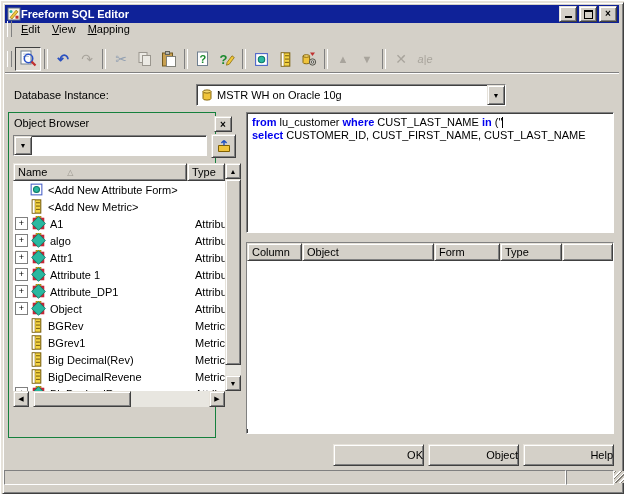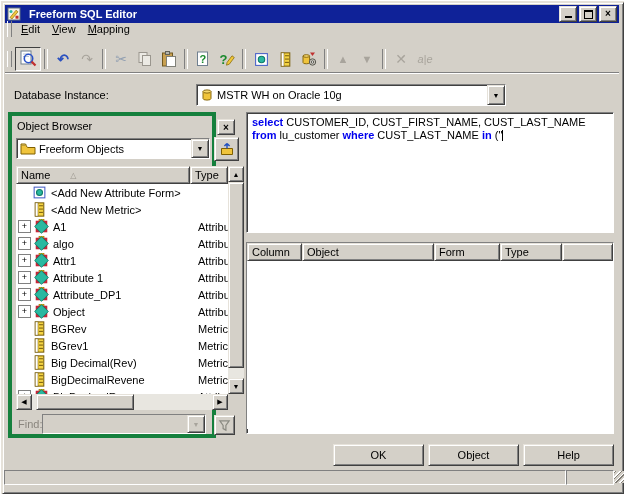--- a/index.html
+++ b/index.html
@@ -9,21 +9,21 @@
   
   .rz{border:1px solid;border-color:#e6e2da #404040 #404040 #e6e2da;
       box-shadow:inset 1px 1px 0 #ffffff, inset -1px -1px 0 #808080;background:#d4d0c8;}
   .sk{border:1px solid;border-color:#808080 #ffffff #ffffff #808080;
       box-shadow:inset 1px 1px 0 #404040;background:#ffffff;}
   .sk2{border:1px solid;border-color:#808080 #ffffff #ffffff #808080;background:#d4d0c8;}
   .window{left:1px;top:1px;width:620px;height:490px;background:#d4d0c8;
       border:2px solid;border-color:#e6e2da #404040 #404040 #e6e2da;
       box-shadow:inset 1px 1px 0 #fff, inset -1px -1px 0 #808080;}
   .titlebar{left:5px;top:5px;width:614px;height:18px;background:#0f2298;display:flex;align-items:center;padding:0 2px;box-sizing:border-box;}
-  .titlebar .t{color:#fff;font-weight:bold;margin-left:8px;flex:1;}
+  .titlebar .t{color:#fff;font-weight:bold;margin-left:0;flex:1;}
   .cap{width:16px;height:14px;margin-left:2px;display:flex;align-items:center;justify-content:center;
        font-size:10px;font-weight:bold;line-height:1;color:#000;}
   .cap .sq{width:7px;height:6px;border:1px solid #000;border-top-width:2px;}
   .cap .mn{width:7px;height:2px;background:#000;margin-top:6px;}
   .menubar{left:5px;top:19px;width:614px;height:20px;display:flex;align-items:center;}
   .grip{width:3px;height:16px;margin:0 3px 0 2px;border-left:1px solid #fff;border-right:1px solid #808080;}
   .menuitem{padding:2px 6px;}
   .menuitem u{text-decoration:underline;}
   .toolbar{left:5px;top:45px;width:614px;height:28px;display:flex;align-items:center;
            border-bottom:1px solid #fff;box-shadow:0 -1px 0 #808080 inset;}
@@ -34,21 +34,21 @@
   .dis{color:#a8a49c;}
   .blue{color:#2a50c0;font-weight:bold;}
   .cutc{color:#93a0b2;}
   
   .dblabel{left:14px;top:89px;}
   .combo{display:flex;align-items:stretch;box-sizing:border-box;}
   .combo .fld{flex:1;display:flex;align-items:center;gap:3px;padding-left:3px;overflow:hidden;white-space:nowrap;}
   .drop{width:16px;display:flex;align-items:center;justify-content:center;font-size:7px;}
   .dbcombo{left:196px;top:84px;width:310px;height:22px;}
   
-  .panel{left:8px;top:112px;width:208px;height:326px;border:4px solid #15803d;background:#d4d0c8;box-sizing:border-box;}
+  .panel{left:8px;top:112px;width:208px;height:326px;border:1px solid #15803d;background:#d4d0c8;box-sizing:border-box;}
   .pnl-h{left:0;top:0;width:230px;height:20px;display:flex;align-items:center;padding-left:5px;box-sizing:border-box;}
   .pnl-x{left:205px;top:3px;width:16px;height:14px;display:flex;align-items:center;justify-content:center;font-size:10px;font-weight:bold;}
   .obcombo{left:4px;top:22px;width:194px;height:21px;}
   .upbtn{left:202px;top:21px;width:23px;height:22px;display:flex;align-items:center;justify-content:center;}
   .colh{top:50px;height:18px;display:flex;align-items:center;padding-left:4px;box-sizing:border-box;}
   .list{left:4px;top:68px;width:212px;height:210px;background:#fff;overflow:hidden;}
   .row{height:17px;display:flex;align-items:center;position:relative;}
   .plusbox{width:11px;height:11px;margin-left:2px;border:1px solid #808080;background:#fff;display:flex;align-items:center;justify-content:center;font-size:9px;line-height:1;flex:none;}
   .plussp{width:13px;flex:none;}
   .licon{width:15px;height:15px;margin-left:3px;flex:none;}
@@ -69,21 +69,21 @@
   
   .sqlpane{left:246px;top:112px;width:368px;height:121px;box-sizing:border-box;padding:3px 5px;line-height:13px;}
   .kw{color:#0000ee;font-weight:bold;}
   .cursor{display:inline-block;width:1px;height:11px;background:#000;vertical-align:-2px;}
   
   .maptable{left:246px;top:242px;width:368px;height:192px;box-sizing:border-box;background:#fff;}
   .maph{display:flex;height:18px;background:#d4d0c8;}
   .hcell{display:flex;align-items:center;padding-left:4px;box-sizing:border-box;}
   .c0{width:55px;}.c1{width:132px;}.c2{width:66px;}.c3{width:62px;}.cf{flex:1;}
   
-  .pushbtn{height:20px;width:89px;display:flex;align-items:center;justify-content:center;}
+  .pushbtn{height:20px;width:89px;display:flex;align-items:center;justify-content:flex-end;}
   .statusbar{left:4px;top:470px;width:616px;height:14px;}
   .sp1{left:0;top:0;width:560px;height:13px;}
   .sp2{left:562px;top:0;width:46px;height:13px;}
   .gripcorner{left:610px;top:1px;width:11px;height:12px;
     background:repeating-linear-gradient(135deg,#fff 0 1px,#807c74 1px 2px,#d4d0c8 2px 4px);}
 </style>
 </head>
 <body>
 
 <div class="abs window"></div>
@@ -221,29 +221,20 @@
 
 <div class="abs panel">
   <div class="abs pnl-h">
     <span>Object Browser</span>
   </div>
   <span class="abs pnl-x rz">
       <span>×</span>
     </span>
 
   <div class="abs obcombo combo sk">
-    <span class="fld">
-      <span style="width:16px;height:12px;flex:none;">
-        <svg viewBox="0 0 16 12" width="16" height="12">
-            <path d="M1 2.5 h5 l1.5 2 H15 V11 H1 z" fill="#f0c43c" stroke="#806000"></path>
-            <path d="M1 2.5 V1 h4.5 l1 1.5" fill="#f8da70" stroke="#806000"></path>
-          </svg>
-      </span>
-      <span>Freeform Objects</span>
-    </span>
     <span class="drop rz">
         <span>▼</span>
       </span>
   </div>
   <span class="abs upbtn rz">
     <svg viewBox="0 0 14 14" width="14" height="14">
         <path d="M1.5 6.5 h11 v6 h-11 z" fill="#f0c43c" stroke="#806000"></path>
         <path d="M7 1.5 v5 M7 1.5 l-2.6 2.6 M7 1.5 l2.6 2.6" stroke="#2050c0" stroke-width="1.4" fill="none"></path>
       </svg>
   </span>
@@ -437,39 +428,25 @@
     <span class="sbtn rz">
         <span>◀</span>
       </span>
     <span class="thumbh rz"></span>
     <span class="sbtn rz" style="margin-left:auto;">
         <span>▶</span>
       </span>
   </div>
   <div class="abs corner"></div>
 
-  <div class="abs findrow">
-    <span class="abs findlbl">Find:</span>
-    <div class="abs findcombo combo sk2">
-      <span class="fld"></span>
-      <span class="drop rz">
-          <span class="dis">▼</span>
-        </span>
-    </div>
-    <span class="abs filterbtn rz">
-      <svg viewBox="0 0 14 14" width="13" height="13">
-          <path d="M2 2 h10 L8.5 7 v5 l-3 -1.6 V7 z" fill="none" stroke="#8a8a82" stroke-width="1.3"></path>
-        </svg>
-    </span>
-  </div>
 </div>
 
 <div class="abs sqlpane sk" id="sql-code">
+    <div class="sqlline"><span class="kw">from</span><span> lu_customer </span><span class="kw">where</span><span> CUST_LAST_NAME </span><span class="kw">in</span><span> ("</span><span class="cursor"></span></div>
     <div class="sqlline"><span class="kw">select</span><span> CUSTOMER_ID, CUST_FIRST_NAME, CUST_LAST_NAME</span></div>
-    <div class="sqlline"><span class="kw">from</span><span> lu_customer </span><span class="kw">where</span><span> CUST_LAST_NAME </span><span class="kw">in</span><span> ("</span><span class="cursor"></span></div>
   </div>
 
 <div class="abs maptable sk">
   <div class="maph" id="map-header">
       <div class="hcell rz c0">Column</div>
       <div class="hcell rz c1">Object</div>
       <div class="hcell rz c2">Form</div>
       <div class="hcell rz c3">Type</div>
       <div class="hcell rz cf"></div>
     </div>

